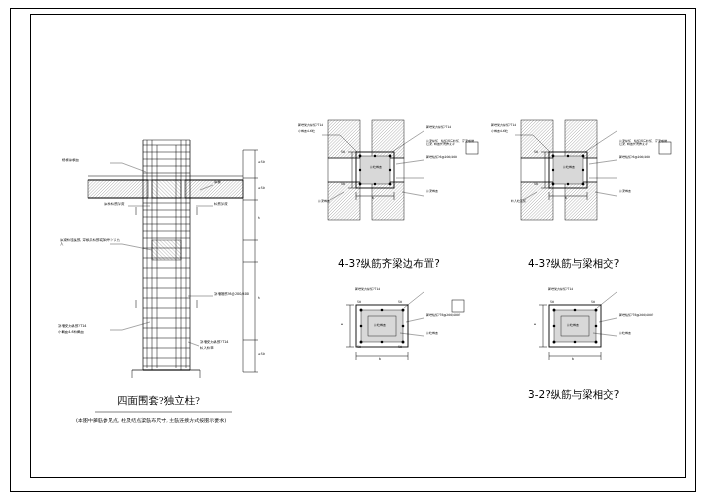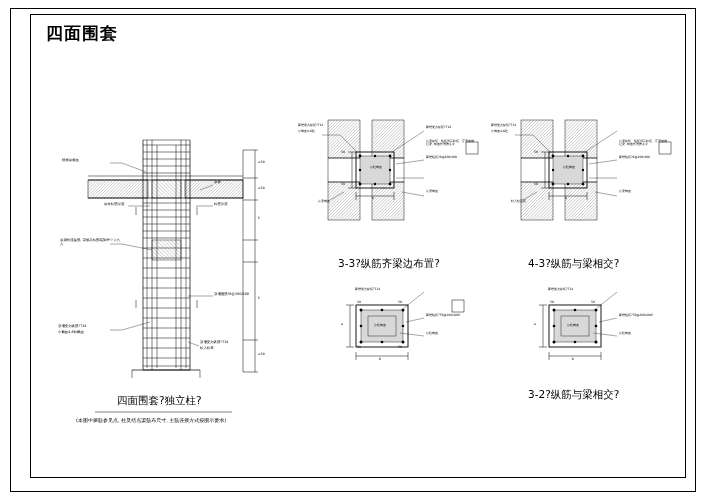--- a/index.html
+++ b/index.html
@@ -89,21 +89,20 @@
   .leader { fill: none; stroke: #000; stroke-width: 0.35; }
 </style>
 </head>
 <body>
 
 <div id="page">
 
   <div class="frame-outer"></div>
   <div class="frame-inner"></div>
 
-  <div class="title-main">四面围套</div>
 
   <svg class="draw" viewBox="0 0 706 500">
     <defs>
       <pattern id="hatch45" width="3" height="3" patternUnits="userSpaceOnUse" patternTransform="rotate(45)">
         <line x1="0" y1="0" x2="0" y2="3" stroke="#000" stroke-width="0.35"></line>
       </pattern>
       <pattern id="hatch45b" width="2.2" height="2.2" patternUnits="userSpaceOnUse" patternTransform="rotate(45)">
         <line x1="0" y1="0" x2="0" y2="2.2" stroke="#000" stroke-width="0.3"></line>
       </pattern>
       <pattern id="hatch135" width="2.6" height="2.6" patternUnits="userSpaceOnUse" patternTransform="rotate(-45)">
@@ -346,37 +345,37 @@
   <div class="lbl" style="left:58px; top:330px;">小截面4-6柱截面</div>
   <div class="lbl" style="left:200px; top:340px;">新增受力纵筋?T14</div>
   <div class="lbl" style="left:200px; top:346px;">植入柱基</div>
 
   <div class="dim" style="left:258px; top:160px;">≥50</div>
   <div class="dim" style="left:258px; top:186px;">≥50</div>
   <div class="dim" style="left:258px; top:216px;">h</div>
   <div class="dim" style="left:258px; top:296px;">h</div>
   <div class="dim" style="left:258px; top:352px;">≥50</div>
 
-  <div class="cap" style="left:117px; top:394px;">四面围套?独立柱?</div>
+  <div class="cap" style="left:117px; top:394px;font-family:Liberation Serif, serif;">四面围套?独立柱?</div>
   <div class="cap-sub" style="left:76px; top:417px;">(本图中箍筋参见点, 柱及结点梁筋布尺寸, 主筋连接方式按图示要求)</div>
 
   <div class="lbl-sm" style="left:298px; top:124px;">新增受力纵筋?T14</div>
   <div class="lbl-sm" style="left:298px; top:130px;">小截面4-6柱</div>
   <div class="lbl-sm" style="left:426px; top:126px;">新增受力纵筋?T14</div>
   <div class="lbl-sm" style="left:370px; top:166px;">原柱截面</div>
   <div class="lbl-sm" style="left:426px; top:190px;">原梁截面</div>
   <div class="lbl-sm" style="left:426px; top:156px;">新增箍筋?6@200/400</div>
   <div class="lbl-sm" style="left:426px; top:140px; white-space:normal; width:48px; line-height:1.15;">原梁纵筋、箍筋拆后植筋、穿梁或绕过梁, 锚固长度按要求</div>
   <div class="lbl-sm" style="left:318px; top:200px;">原梁截面</div>
 
   <div class="dim" style="left:372px; top:196px;">b</div>
   <div class="dim" style="left:341px; top:150px;">50</div>
   <div class="dim" style="left:341px; top:182px;">50</div>
 
-  <div class="cap" style="left:338px; top:257px;">3-3?纵筋齐梁边布置?</div>
+  <div class="cap" style="left:338px; top:257px;">4-3?纵筋齐梁边布置?</div>
 
   <div class="lbl-sm" style="left:491px; top:124px;">新增受力纵筋?T14</div>
   <div class="lbl-sm" style="left:491px; top:130px;">小截面4-6柱</div>
   <div class="lbl-sm" style="left:563px; top:166px;">原柱截面</div>
   <div class="lbl-sm" style="left:619px; top:190px;">原梁截面</div>
   <div class="lbl-sm" style="left:619px; top:156px;">新增箍筋?6@200/400</div>
   <div class="lbl-sm" style="left:619px; top:140px; white-space:normal; width:48px; line-height:1.15;">原梁纵筋、箍筋拆后植筋、穿梁或绕过梁, 锚固长度按要求</div>
   <div class="lbl-sm" style="left:511px; top:200px;">植入柱基筋</div>
 
   <div class="dim" style="left:565px; top:196px;">b</div>

